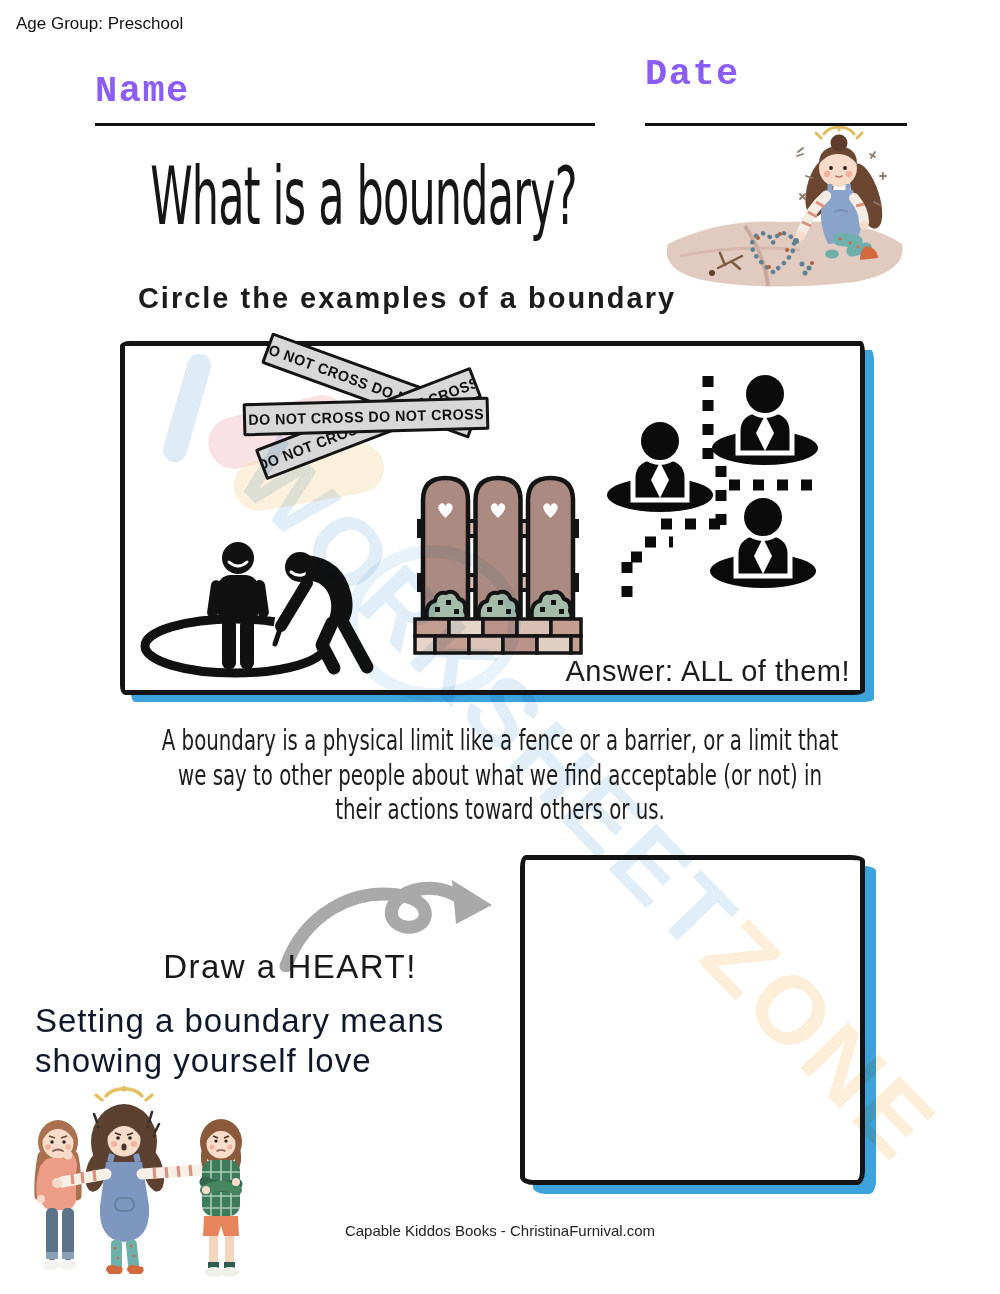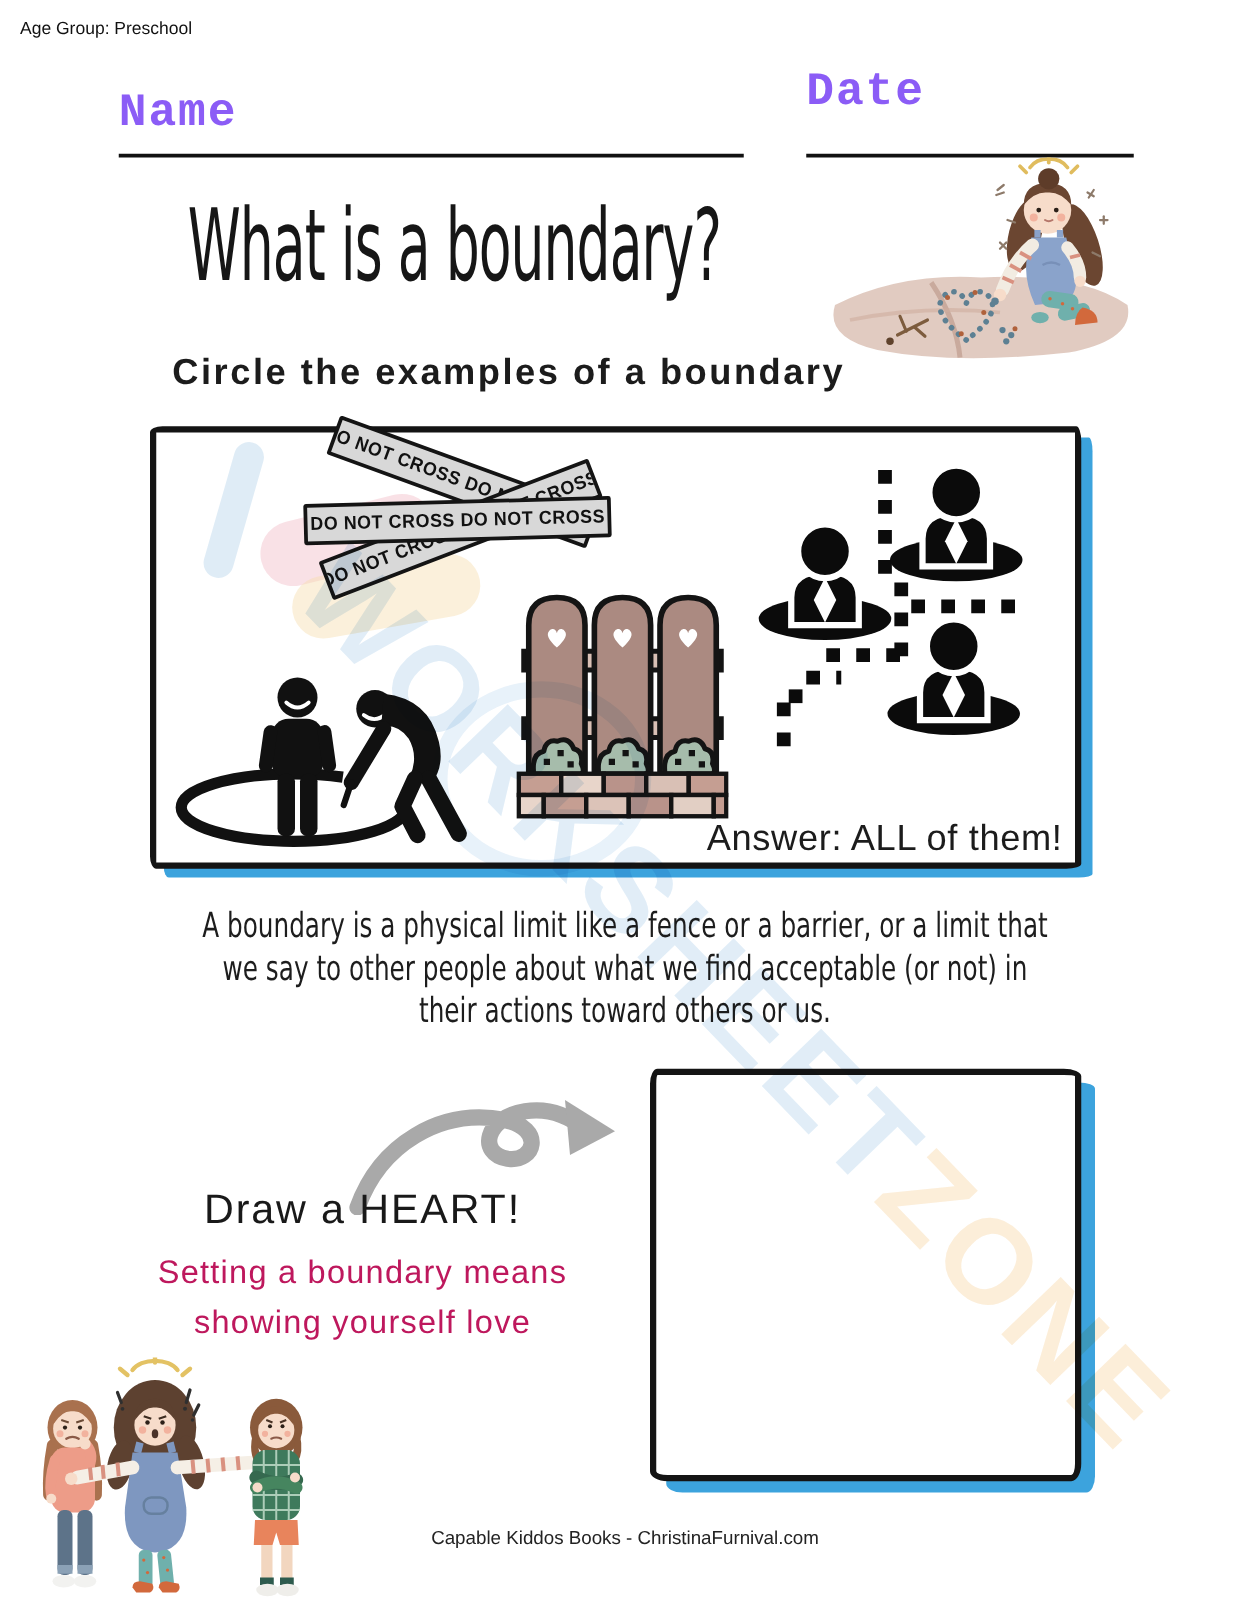--- a/index.html
+++ b/index.html
@@ -1,20 +1,20 @@
 <!DOCTYPE html>
 <html><head>
 <meta charset="utf-8">
 <style>
   html,body{margin:0;padding:0;background:#fff;}
   .page{position:relative;width:1000px;height:1294px;background:#ffffff;overflow:hidden;
         font-family:"Liberation Sans",sans-serif;color:#1a1a1a;}
   .abs{position:absolute;}
 
-  .age-group{left:16px;top:14px;font-size:14px;color:#111;}
+  .age-group{left:16px;top:14px;font-size:17px;color:#111;}
 
   .field-label{font-size:37px;font-weight:bold;letter-spacing:1.5px;color:#8b5cf6;font-family:Liberation Mono, monospace;}
   .name-label{left:95px;top:70px;}
   .date-label{left:645px;top:53px;}
   .field-line{border-top:3px solid #111;height:0;}
   .name-line{left:95px;top:123px;width:500px;}
   .date-line{left:645px;top:123px;width:262px;}
 
   .title-wrap{left:90px;top:150px;width:660px;text-align:left;}
   .title-wrap span{display:inline-block;font-family:"DejaVu Sans",sans-serif;font-size:55px;
@@ -39,21 +39,21 @@
   .tape-c{left:118px;top:54px;width:240px;transform:rotate(-1.5deg);z-index:5;}
 
   .icon-svg{position:absolute;z-index:2;}
   .answer{position:absolute;right:10px;bottom:2px;font-size:29px;letter-spacing:.5px;color:#1c1c1c;z-index:2;}
 
   .definition{left:0;top:724px;width:1000px;text-align:center;font-family:"DejaVu Sans",sans-serif;
     font-size:23px;line-height:28.5px;color:#1d1d1d;transform:scale(0.86,1.2);transform-origin:top center;}
   .definition div{white-space:nowrap;}
 
   .activity-heading{left:35px;top:948px;width:510px;text-align:center;font-size:33px;letter-spacing:1.5px;color:#191919;}
-  .activity-sub{left:35px;width:510px;text-align:center;font-size:26px;letter-spacing:1px;color:#be185d;}
+  .activity-sub{left:35px;width:510px;font-size:33px;letter-spacing:1px;color:#0f172a;}
   .sub1{top:1002px;} .sub2{top:1042px;}
 
   .drawing-box{left:520px;top:855px;width:335px;height:320px;background:#fff;border:5px solid #141414;
     border-radius:6px 14px 8px 14px / 12px 6px 14px 8px;
     box-shadow:12px 10px 0 -1px #3ca3dd;z-index:1;}
 
   .footer{left:0;top:1222px;width:1000px;text-align:center;font-size:15px;color:#222;}
 
   .watermark{left:295px;top:418px;transform:rotate(46deg);transform-origin:0 0;
     font-size:96px;font-weight:bold;letter-spacing:5px;white-space:nowrap;

